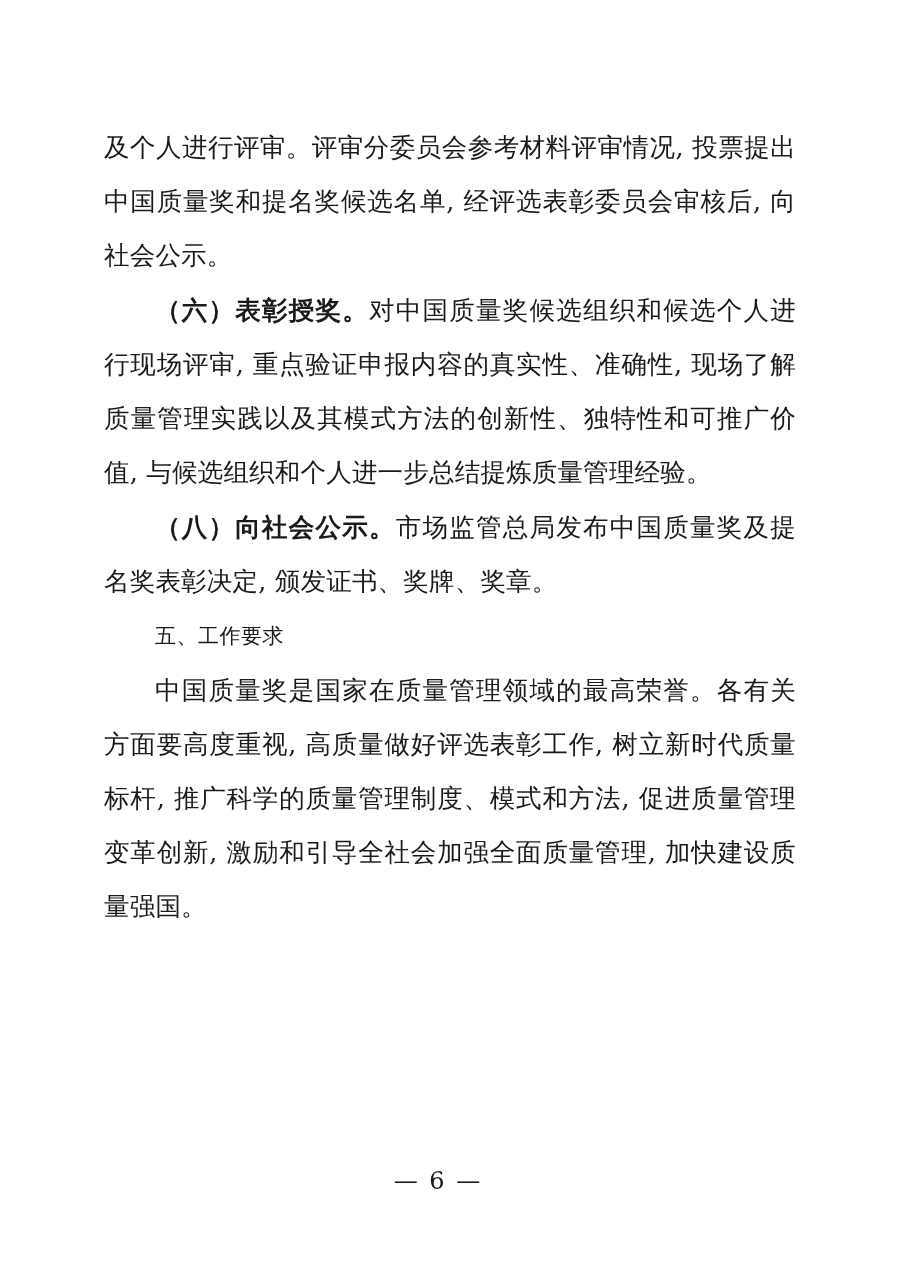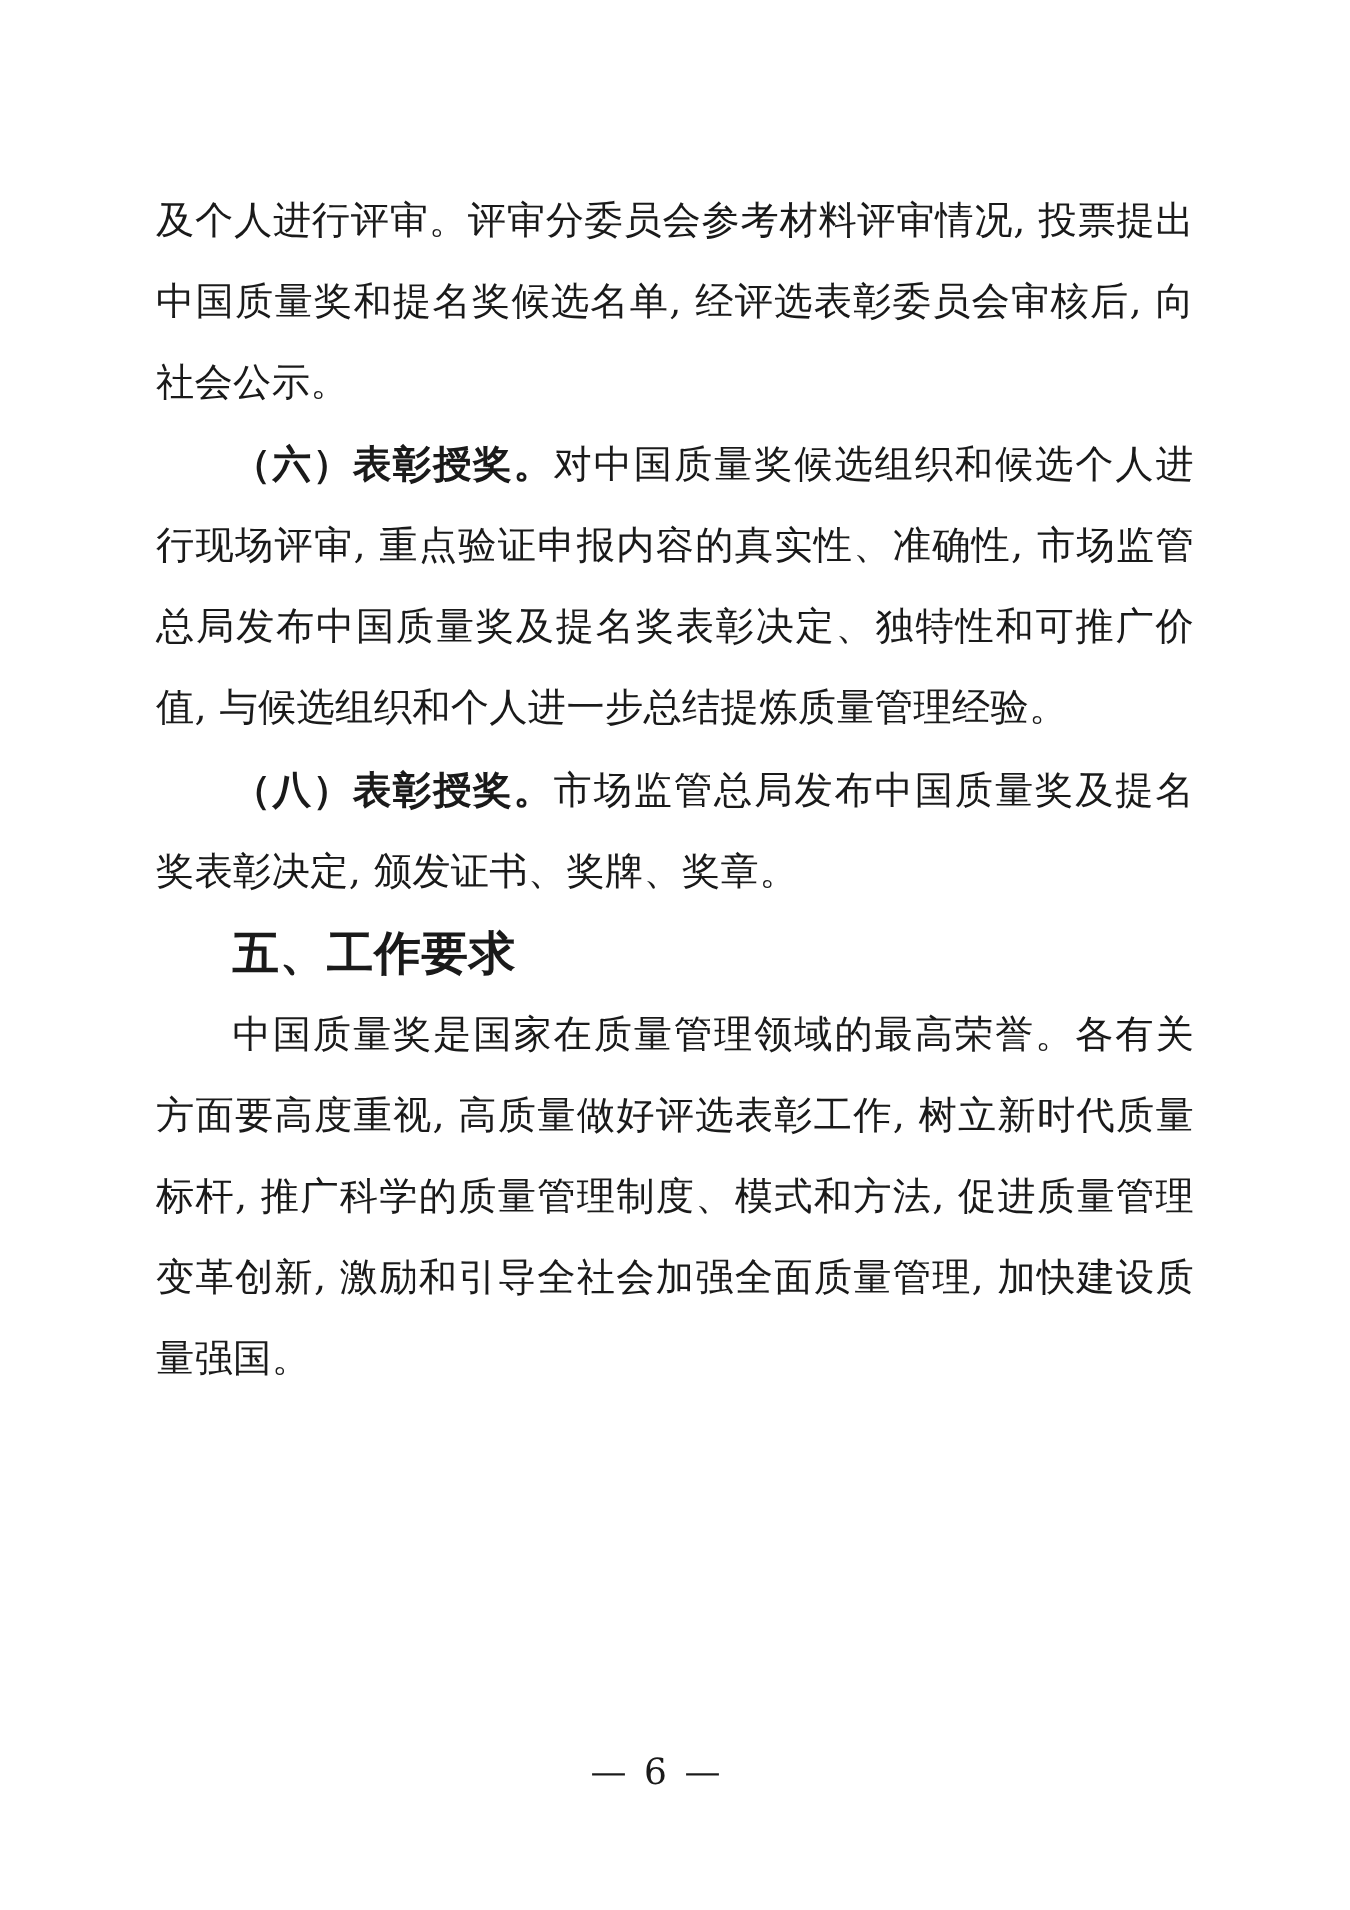--- a/index.html
+++ b/index.html
@@ -32,24 +32,24 @@
     text-align: justify;
     text-justify: inter-ideograph;
     letter-spacing: 0.2px;
     font-weight: 400;
   }
   p.indent {
     text-indent: 51px;
   }
   p.heading {
     margin: 0;
-    font-size: 31px;
+    font-size: 21px;
     line-height: 54px;
     text-indent: 51px;
-    font-weight: bold;
+    font-weight: normal;
     letter-spacing: 0.5px;
   }
   .bold-lead {
     font-weight: bold;
   }
   .page-number {
     position: absolute;
     left: 0;
     right: 0;
     bottom: 78px;
@@ -65,26 +65,26 @@
 </head>
 <body>
 
 <div class="page">
   <div class="doc-body">
 
     <p class="para">及个人进行评审。评审分委员会参考材料评审情况, 投票提出中国质量奖和提名奖候选名单, 经评选表彰委员会审核后, 向社会公示。</p>
 
 
     <p class="para indent">
-      <span class="bold-lead">（六）表彰授奖。</span><span>对中国质量奖候选组织和候选个人进行现场评审, 重点验证申报内容的真实性、准确性, 市场监管总局发布中国质量奖及提名奖表彰决定、独特性和可推广价值, 与候选组织和个人进一步总结提炼质量管理经验。</span>
+      <span class="bold-lead">（六）表彰授奖。</span><span>对中国质量奖候选组织和候选个人进行现场评审, 重点验证申报内容的真实性、准确性, 现场了解质量管理实践以及其模式方法的创新性、独特性和可推广价值, 与候选组织和个人进一步总结提炼质量管理经验。</span>
     </p>
 
 
     <p class="para indent">
-      <span class="bold-lead">（八）表彰授奖。</span><span>市场监管总局发布中国质量奖及提名奖表彰决定, 颁发证书、奖牌、奖章。</span>
+      <span class="bold-lead">（八）向社会公示。</span><span>市场监管总局发布中国质量奖及提名奖表彰决定, 颁发证书、奖牌、奖章。</span>
     </p>
 
     <p class="heading">五、工作要求</p>
 
     <p class="para indent">中国质量奖是国家在质量管理领域的最高荣誉。各有关方面要高度重视, 高质量做好评选表彰工作, 树立新时代质量标杆, 推广科学的质量管理制度、模式和方法, 促进质量管理变革创新, 激励和引导全社会加强全面质量管理, 加快建设质量强国。</p>
 
   </div>
 
   <div class="page-number">
     <span>— 6 —</span>

